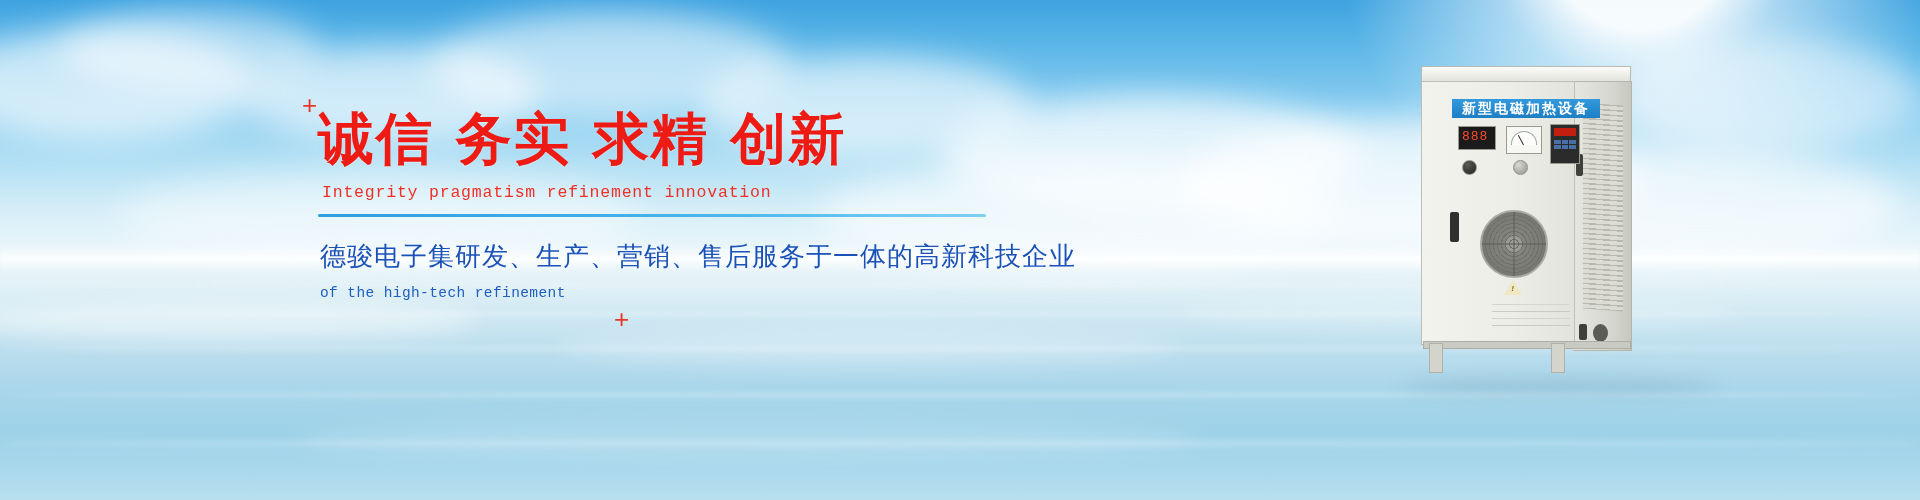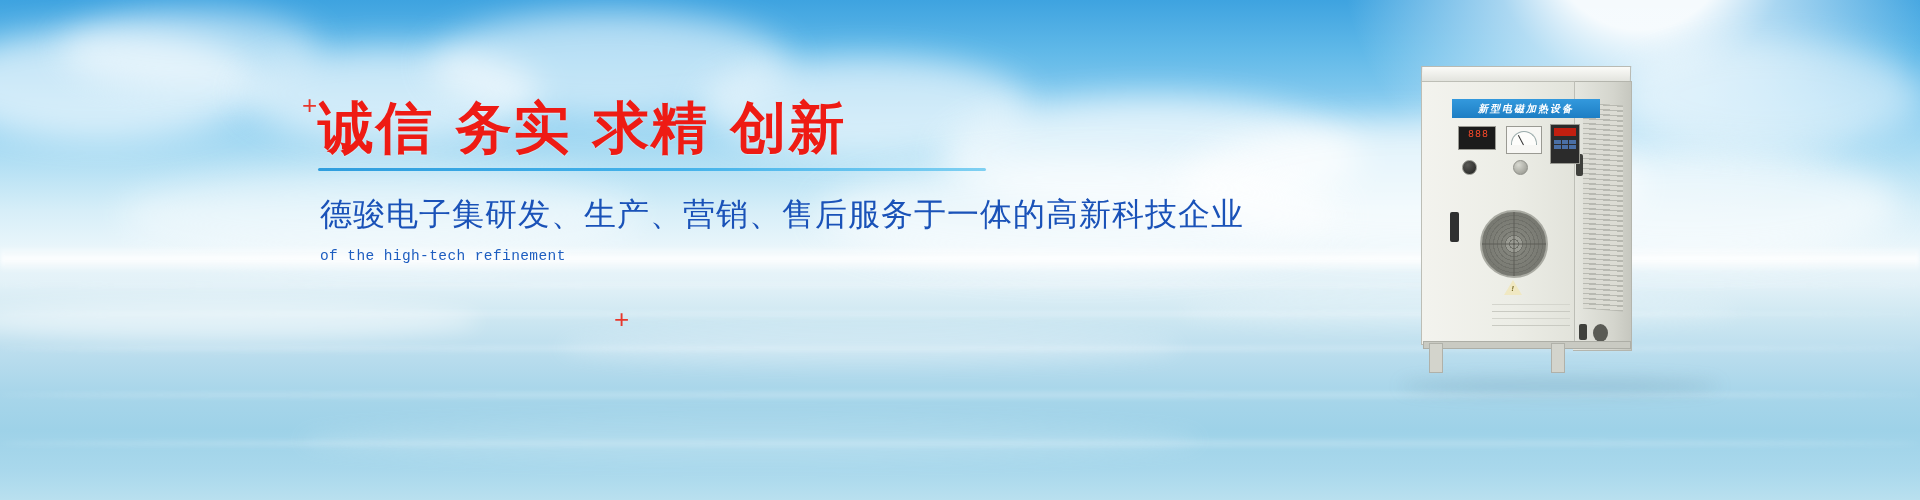--- a/index.html
+++ b/index.html
@@ -37,38 +37,38 @@
   .wave{
     position:absolute;left:0;right:0;height:3px;border-radius:50%;
     background:rgba(255,255,255,.55);filter:blur(2.5px);
   }
   .sheen{
     position:absolute;border-radius:50%;
     background:rgba(255,255,255,.45);filter:blur(10px);
   }
 
   
-  #text-block{position:absolute;left:318px;top:100px;width:700px;}
+  #text-block{position:absolute;left:318px;top:111px;width:700px;}
   #headline-cn{
     font-size:56px;line-height:1;letter-spacing:2px;color:#ee1b14;
     font-weight:700;white-space:nowrap;margin:0;
     font-family:"DejaVu Sans","Liberation Sans",sans-serif;
     text-shadow:0 1px 1px rgba(255,255,255,.35);
   }
   #headline-en{
     margin:16px 0 0 4px;color:#ef3026;font-size:16.5px;letter-spacing:.8px;
     font-family:"Liberation Mono","DejaVu Sans Mono",monospace;white-space:nowrap;
   }
   #divider{
     margin-top:12px;width:668px;height:3px;
     background:linear-gradient(to right,#2f9ede 0%,#46b3ea 55%,#7fd0f2 100%);
     border-radius:2px;
   }
   #desc-cn{
-    margin:22px 0 0 2px;color:#1a52b8;font-size:32px;letter-spacing:1px;
+    margin:22px 0 0 2px;color:#1a52b8;font-size:26px;letter-spacing:1px;
     white-space:nowrap;font-family:"DejaVu Serif","Liberation Serif",serif;
   }
   .desc-en{
     margin:11px 0 0 2px;color:#1e5ec0;font-size:14.5px;letter-spacing:.4px;
     font-family:"Liberation Mono","DejaVu Sans Mono",monospace;white-space:nowrap;
   }
   .plus{
     position:absolute;color:#e8372b;font-size:26px;line-height:1;
     font-family:"Liberation Sans",sans-serif;font-weight:400;
   }
@@ -93,28 +93,28 @@
     background:linear-gradient(to right,#e6e7e0,#d4d5cd 70%,#c6c7bf);
     border:1px solid #b4b5ad;border-left:none;
   }
   #label-strip{
     position:absolute;left:30px;top:17px;width:148px;height:19px;
     background:linear-gradient(to bottom,#3399dd,#1d7ec4);
     display:flex;align-items:center;justify-content:center;
     overflow:hidden;
   }
   #label-strip span{
-    color:#fff;font-size:10px;letter-spacing:2px;white-space:nowrap;
-    font-family:"DejaVu Sans","Liberation Sans",sans-serif;font-weight:700;font-style:italic;
+    color:#fff;font-size:14px;letter-spacing:2px;white-space:nowrap;
+    font-family:"DejaVu Sans","Liberation Sans",sans-serif;font-weight:700;
   }
   .meter{position:absolute;border:1px solid #9a9a93;}
   #meter-digital{left:36px;top:44px;width:36px;height:22px;background:#1b1b1b;}
   #meter-digital .readout{
-    color:#ff4b2b;font-size:10px;font-family:"Liberation Mono",monospace;
-    margin:2px 0 0 3px;letter-spacing:1px;text-align:center;
+    color:#ff4b2b;font-size:13px;font-family:"Liberation Mono",monospace;
+    margin:2px 0 0 3px;letter-spacing:1px;
   }
   #meter-analog{left:84px;top:44px;width:34px;height:26px;background:#f7f7f4;}
   #meter-analog .dial{
     margin:4px auto 0;width:24px;height:13px;border-radius:13px 13px 0 0;
     border:1px solid #9aa;border-bottom:none;background:#fdfdfb;position:relative;
   }
   #meter-analog .needle{
     position:absolute;left:11px;bottom:0;width:1px;height:11px;background:#333;
     transform-origin:bottom center;transform:rotate(-28deg);
   }
@@ -195,20 +195,21 @@
   <div class="sheen" style="left:-40px;top:300px;width:520px;height:40px;"></div>
   <div class="sheen" style="left:560px;top:330px;width:620px;height:34px;opacity:.6;"></div>
   <div class="sheen" style="left:1180px;top:296px;width:560px;height:30px;opacity:.5;"></div>
   <div class="sheen" style="left:300px;top:420px;width:900px;height:40px;opacity:.38;"></div>
 
   <span class="plus" id="plus-top">+</span>
   <span class="plus" id="plus-bottom">+</span>
 
   <div id="text-block">
     <div id="headline-cn">诚信 务实 求精 创新</div>
+    <div id="headline-en">Integrity  pragmatism  refinement  innovation</div>
     <div id="divider"></div>
     <div id="desc-cn">德骏电子集研发、生产、营销、售后服务于一体的高新科技企业</div>
     <div class="desc-en">of the high-tech refinement</div>
   </div>
 
   <div id="shadow"></div>
   <div id="machine">
     <div id="cab-top"></div>
     <div id="cab-side"></div>
     <div id="vents"></div>

